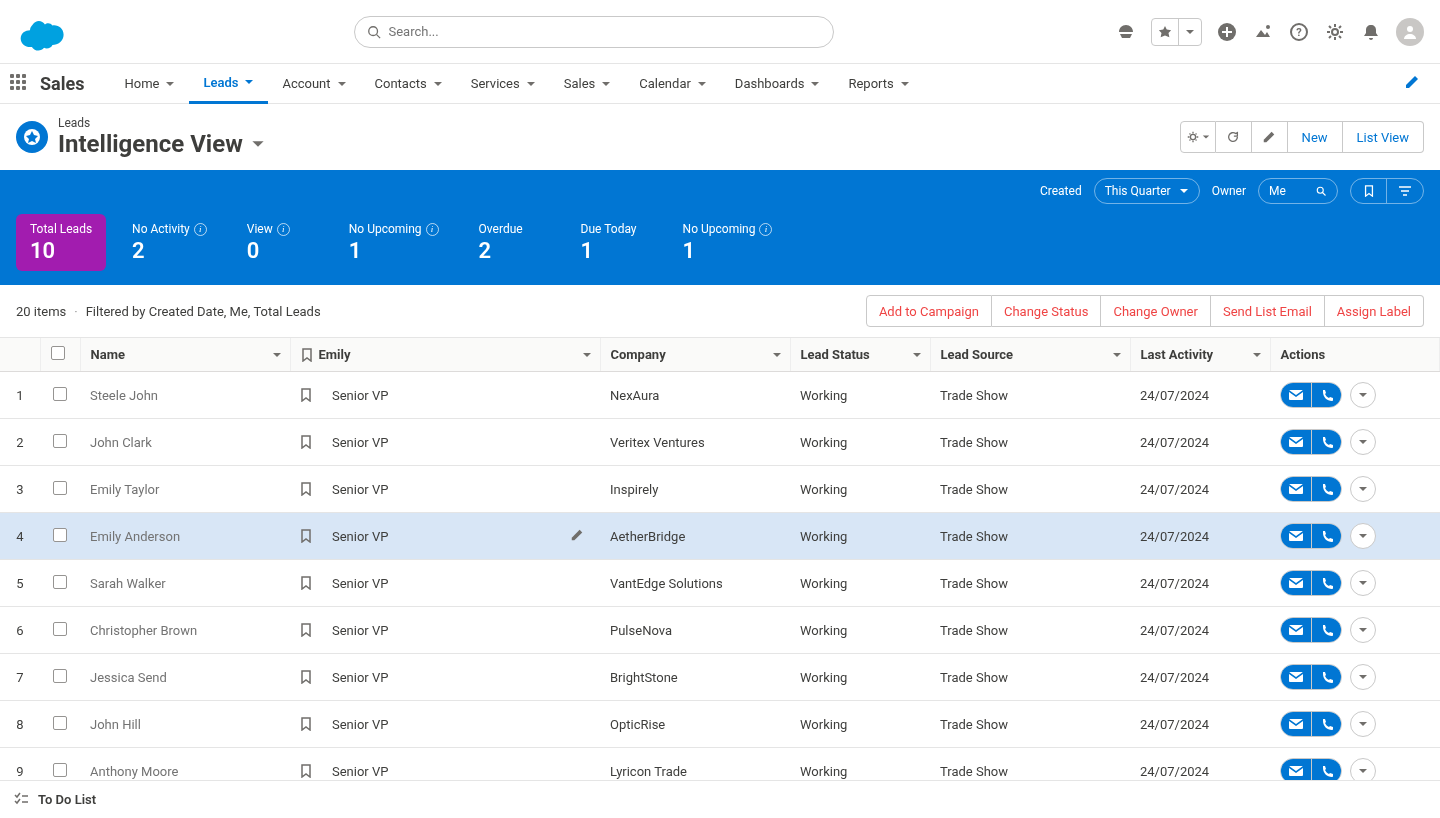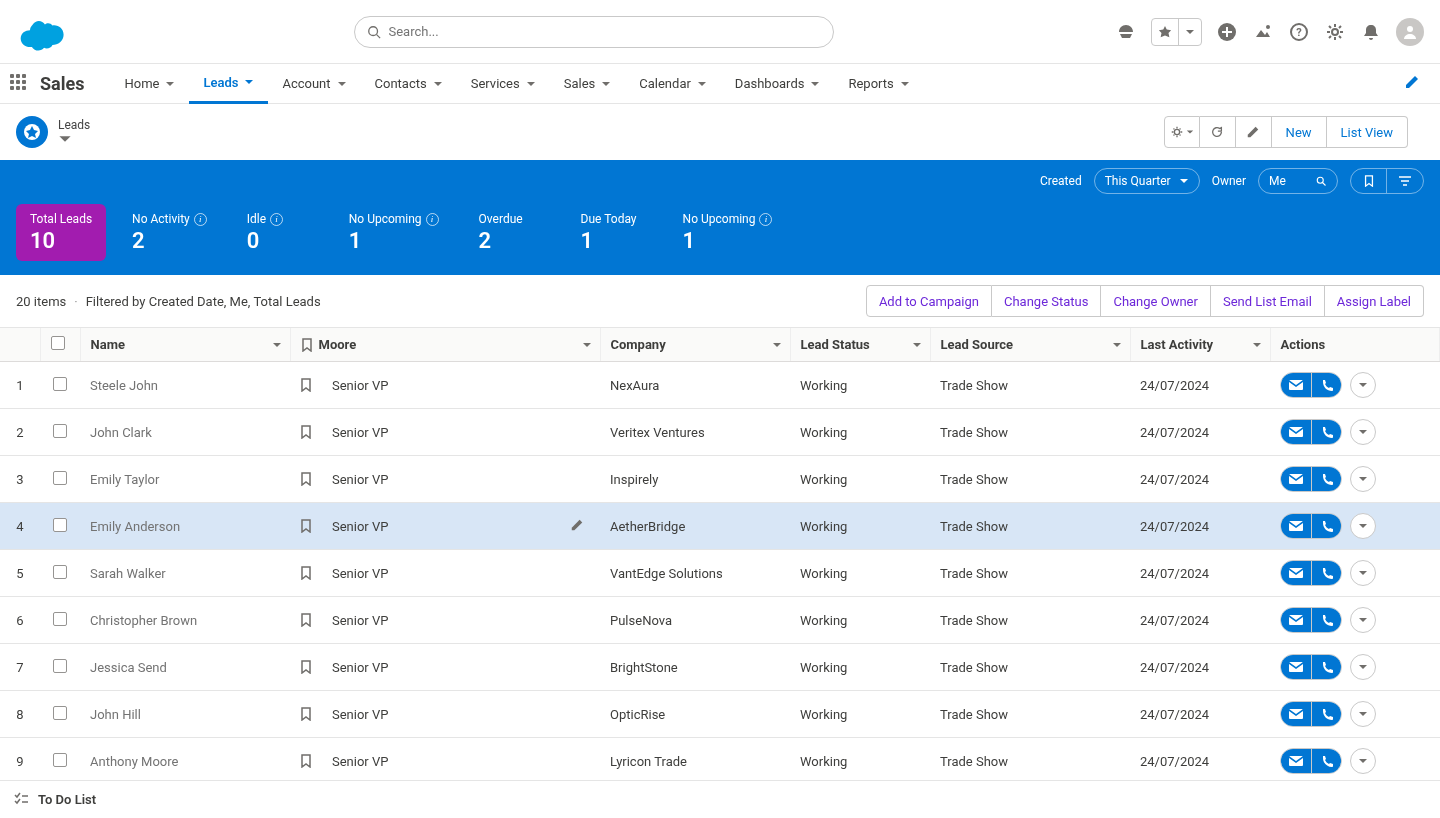--- a/index.html
+++ b/index.html
@@ -49,21 +49,21 @@
 .metric { padding: 8px 14px; border-radius: 6px; min-width: 90px; }
 .metric.selected { background: #a21caf; }
 .metric-label { font-size: 12px; display: flex; align-items: center; gap: 4px; }
 .metric-value { font-size: 22px; font-weight: 600; margin-top: 2px; }
 .info-circle { width: 13px; height: 13px; border: 1px solid rgba(255,255,255,0.7); border-radius: 50%; display: inline-flex; align-items: center; justify-content: center; font-size: 9px; font-style: italic; font-family: Georgia, serif; }
 .list-toolbar { display: flex; align-items: center; padding: 10px 16px; background: #fff; border-bottom: 1px solid #e5e5e5; }
 .list-info { font-size: 13px; color: #3e3e3c; }
 .dot-sep { margin: 0 8px; color: #999; }
 .list-toolbar .spacer { flex: 1; }
 .action-btn-group { display: flex; }
-.action-btn { height: 32px; border: 1px solid #c9c9c9; background: #fff; color: #6d28d9; padding: 0 12px; font-size: 13px; cursor: pointer; display: flex; align-items: center; }
+.action-btn { height: 32px; border: 1px solid #c9c9c9; background: #fff; color: #ef4444; padding: 0 12px; font-size: 13px; cursor: pointer; display: flex; align-items: center; }
 .action-btn-group .action-btn:first-child { border-radius: 4px 0 0 4px; }
 .action-btn-group .action-btn:not(:first-child) { border-left: none; }
 .action-btn-group .action-btn:last-child { border-radius: 0 4px 4px 0; }
 table { width: 100%; border-collapse: collapse; }
 thead th { background: #fafaf9; border-bottom: 1px solid #dddbda; padding: 8px 10px; text-align: left; font-weight: 700; font-size: 13px; color: #3e3e3c; position: relative; border-right: 1px solid #eee; }
 thead th .th-inner { display: flex; align-items: center; gap: 6px; }
 thead th .sort-chev { position: absolute; right: 8px; top: 50%; transform: translateY(-50%); }
 tbody td { border-bottom: 1px solid #e5e5e5; padding: 10px; font-size: 13px; }
 tbody tr.selected-row { background: #d8e6f6; }
 .row-num { color: #3e3e3c; text-align: center; width: 40px; }
@@ -234,28 +234,29 @@
 <div class="page-header">
   <div class="ph-icon">
       <svg width="18" height="18" viewBox="0 0 18 18">
         <circle cx="9" cy="9" r="8" fill="#fff"></circle>
         <path fill="#0176d3" d="M9 3l2 4 4 1-3 3 1 4-4-2-4 2 1-4-3-3 4-1z"></path>
       </svg>
     </div>
   <div class="ph-text">
     <div class="subtitle">Leads</div>
     <div class="title">
+        <span>Intelligence View</span>
         <svg width="14" height="14" viewBox="0 0 10 10">
           <path fill="#706e6b" d="M1 3l4 4 4-4z"></path>
         </svg>
       </div>
   </div>
   <div class="ph-spacer"></div>
   <div class="ph-actions">
-    <div class="ph-btn-group" style="margin-right:16px;">
+    <div class="ph-btn-group" style="margin-right:0;">
       <div class="ph-btn icon-only">
           <svg width="14" height="14" viewBox="0 0 16 16">
             <circle cx="8" cy="8" r="3" fill="none" stroke="#706e6b" stroke-width="1.5"></circle>
             <path stroke="#706e6b" stroke-width="1.5" d="M8 2v2M8 12v2M2 8h2M12 8h2M4 4l1 1M11 11l1 1M4 12l1-1M11 5l1-1"></path>
           </svg>
           <svg width="8" height="8" viewBox="0 0 10 10" style="margin-left:2px">
             <path fill="#706e6b" d="M1 3l4 4 4-4z"></path>
           </svg>
         </div>
       <div class="ph-btn icon-only">
@@ -313,21 +314,21 @@
       </div>
       <div class="metric">
         <div class="metric-label">
           <span>No Activity</span>
           <span class="info-circle">i</span>
         </div>
         <div class="metric-value">2</div>
       </div>
       <div class="metric">
         <div class="metric-label">
-          <span>Idle</span>
+          <span>View</span>
           <span class="info-circle">i</span>
         </div>
         <div class="metric-value">0</div>
       </div>
       <div class="metric">
         <div class="metric-label">
           <span>No Upcoming</span>
           <span class="info-circle">i</span>
         </div>
         <div class="metric-value">1</div>
@@ -379,21 +380,21 @@
           </div>
           <svg class="sort-chev chev-down" viewBox="0 0 10 10">
             <path fill="#706e6b" d="M1 3l4 4 4-4z"></path>
           </svg>
         </th>
       <th style="width:310px;">
           <div class="th-inner">
             <svg width="12" height="14" viewBox="0 0 12 14">
               <path fill="none" stroke="#706e6b" stroke-width="1.5" d="M2 1h8v12l-4-3-4 3z"></path>
             </svg>
-            <span>Moore</span>
+            <span>Emily</span>
           </div>
           <svg class="sort-chev chev-down" viewBox="0 0 10 10">
             <path fill="#706e6b" d="M1 3l4 4 4-4z"></path>
           </svg>
         </th>
       <th style="width:190px;">
           <div class="th-inner">
             <span>Company</span>
           </div>
           <svg class="sort-chev chev-down" viewBox="0 0 10 10">

